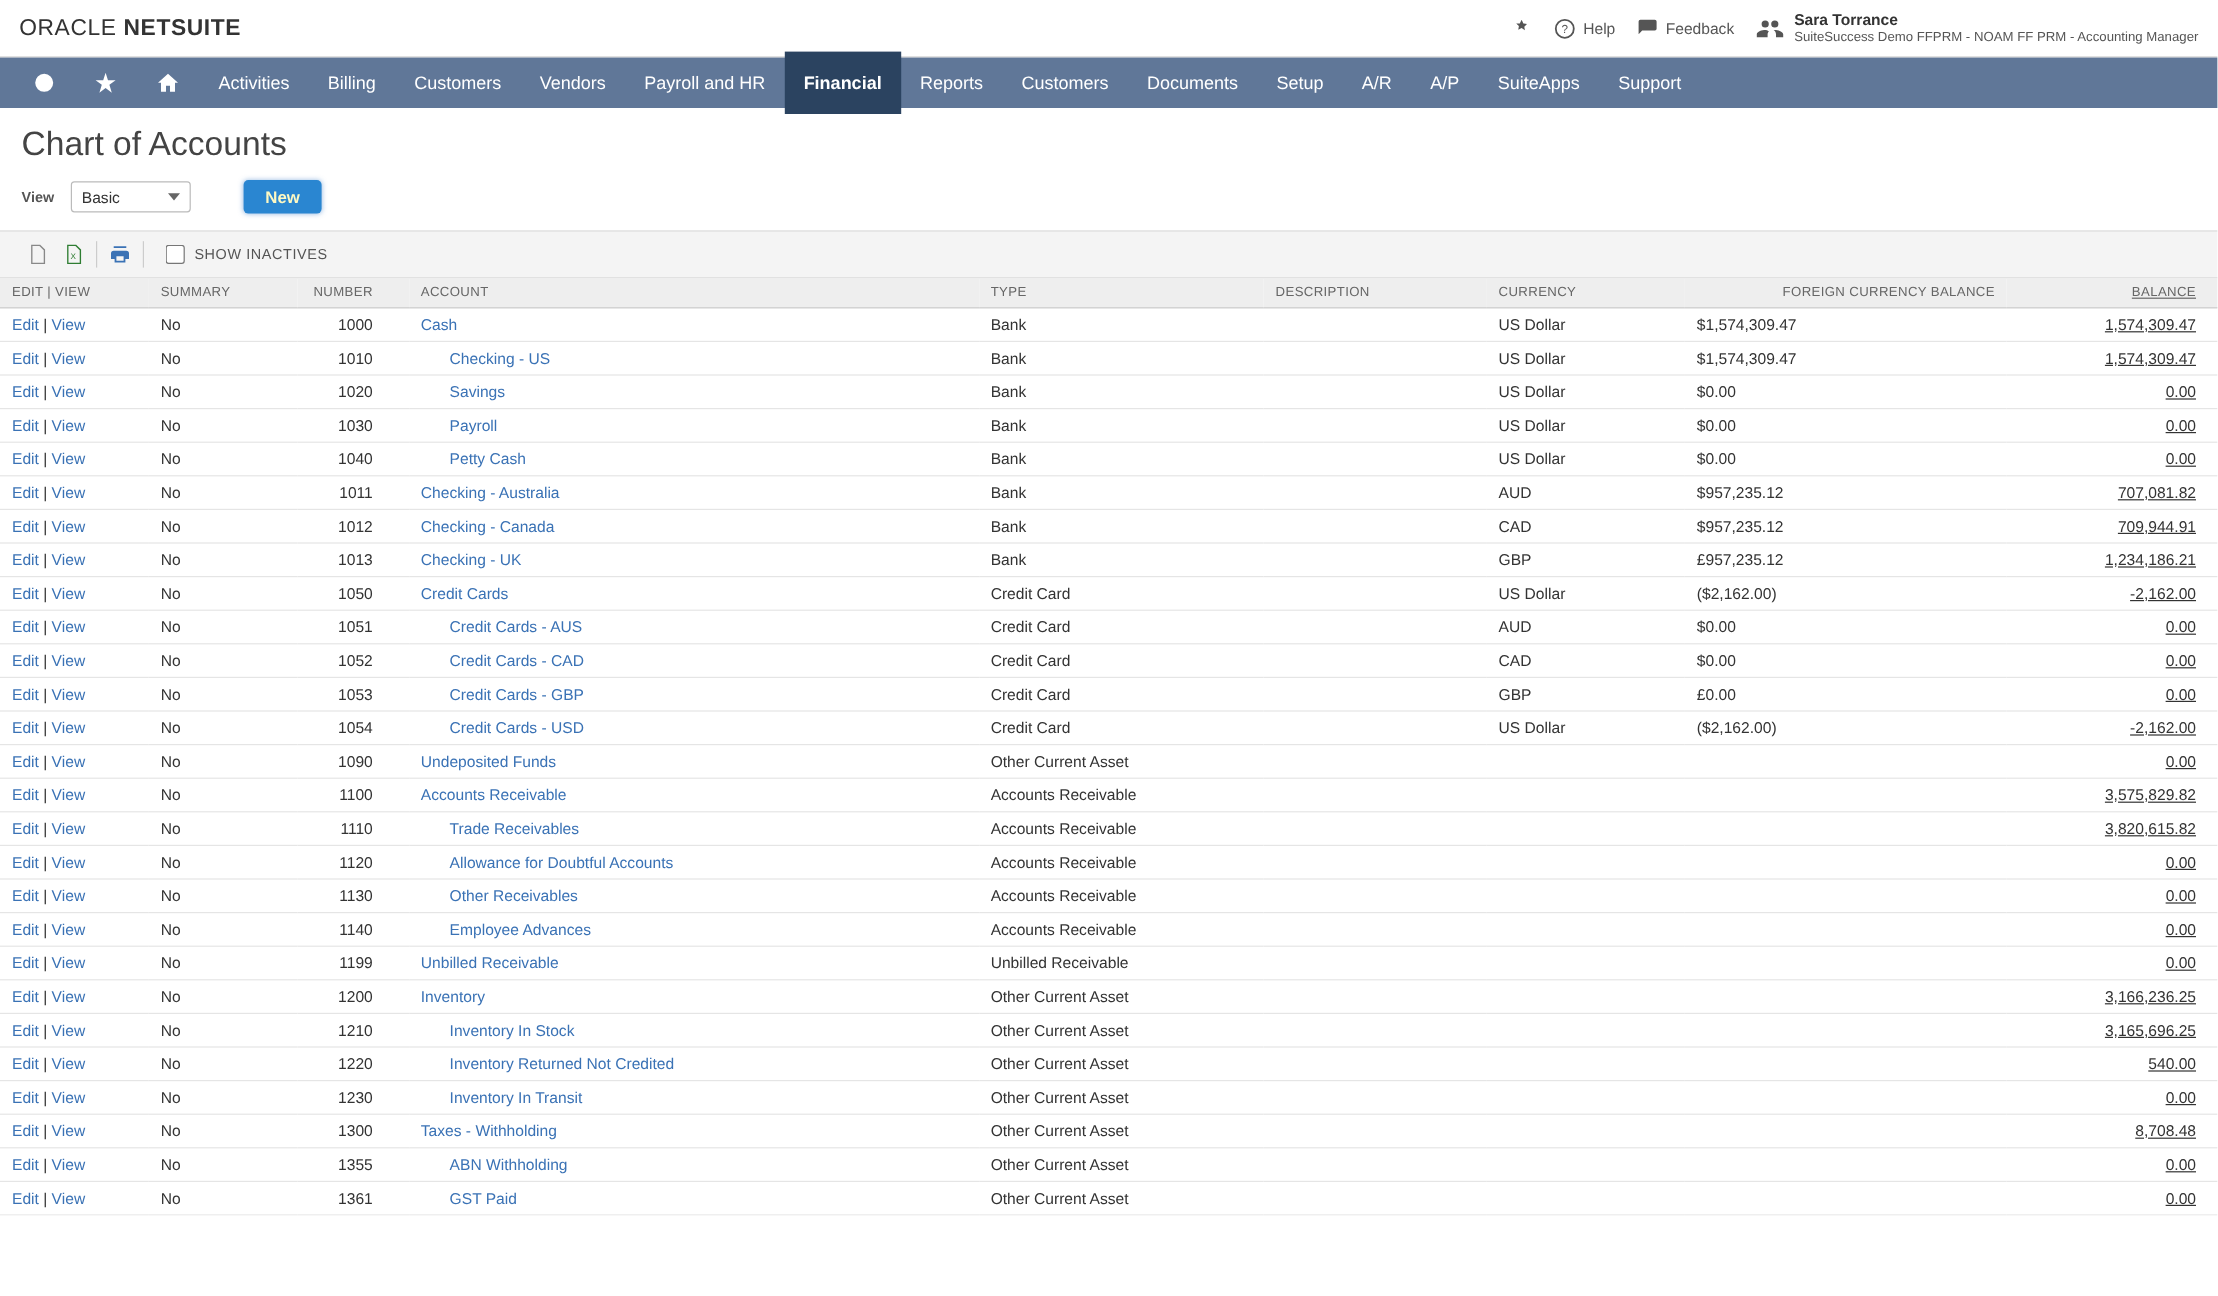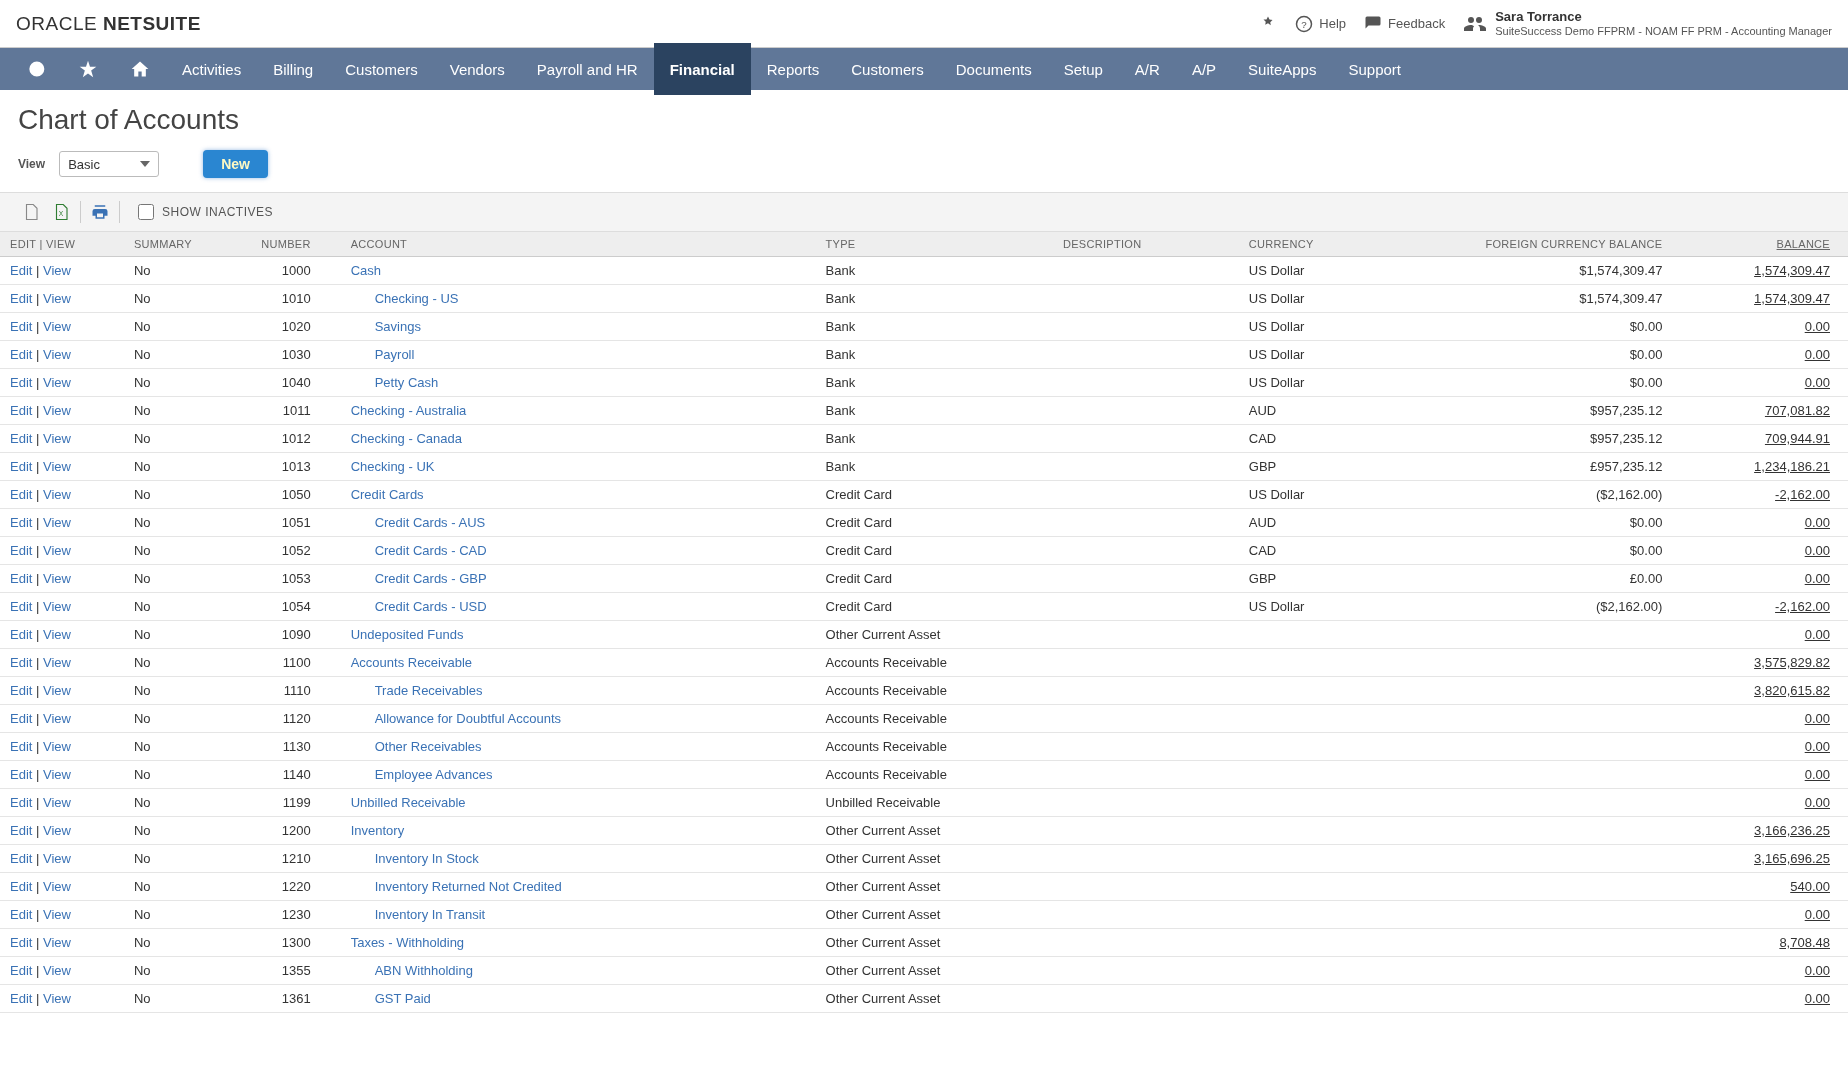--- a/index.html
+++ b/index.html
@@ -91,21 +91,21 @@
     padding: 5px 10px; border-bottom: 1px solid #e5e5e5; font-size: 13px; color: #333;
     height: 28px;
   }
   .col-edit { width: 120px; }
   .col-summary { width: 120px; }
   .col-number { width: 90px; text-align: right; padding-right: 30px !important; }
   .col-account { width: 460px; }
   .col-type { width: 230px; }
   .col-desc { width: 180px; }
   .col-currency { width: 160px; }
-  .col-foreign { width: 260px; text-align: right; }
+  .col-foreign { width: 260px; text-align: left; }
   .col-balance { width: 170px; text-align: right; padding-right: 18px !important; text-decoration: underline; }
   th.col-number, th.col-foreign, th.col-balance { text-align: right; }
 
   .link { color: #3a72b5; cursor: pointer; }
   .indent-1 { padding-left: 24px; display: inline-block; }
 </style>
 </head>
 <body>
 
 <div class="header">

